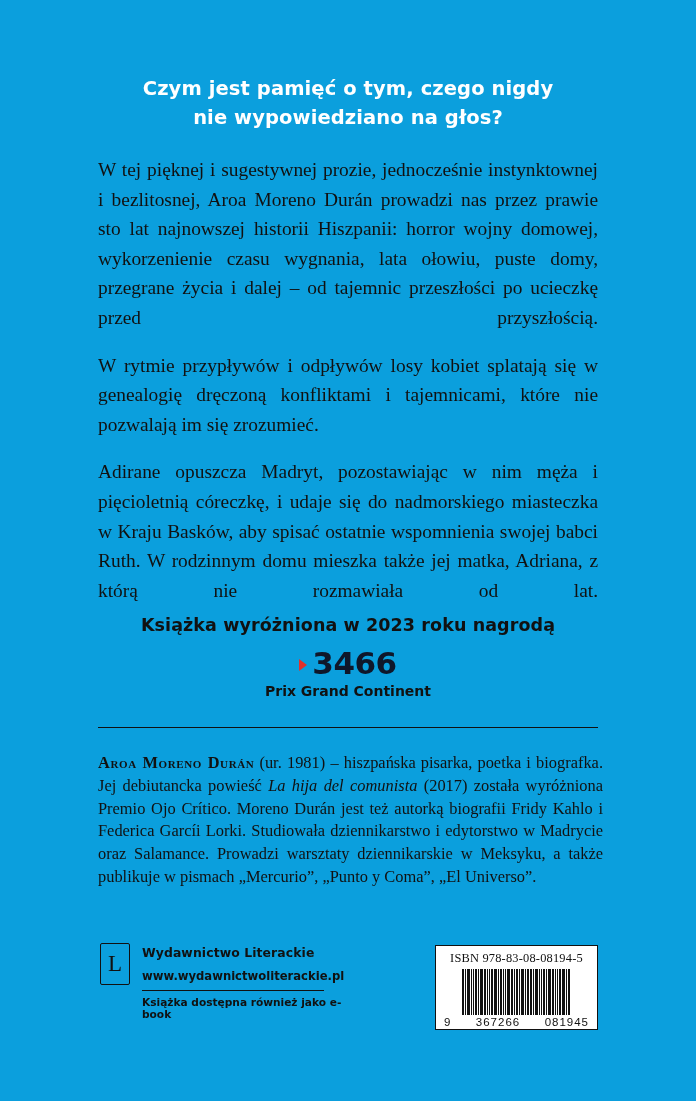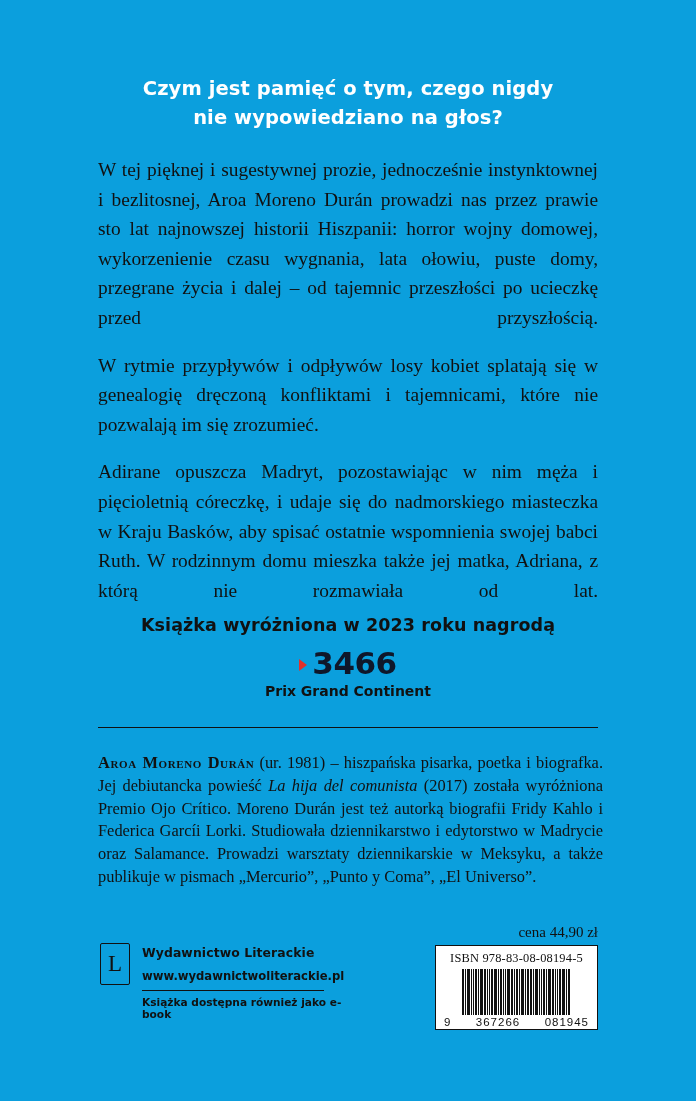--- a/index.html
+++ b/index.html
@@ -278,21 +278,20 @@
     </div>
     <div class="award-sub">Prix Grand Continent</div>
   </div>
 
   <div class="rule"></div>
 
   <div class="bio">
     <span class="smallcaps">Aroa Moreno Durán</span><span> (ur. 1981) – hiszpańska pisarka, poetka i biografka. Jej debiutancka powieść </span><span class="ital">La hija del comunista</span><span> (2017) została wyróżniona Premio Ojo Crítico. Moreno Durán jest też autorką biografii Fridy Kahlo i Federica Garcíi Lorki. Studiowała dziennikarstwo i edytorstwo w Madrycie oraz Salamance. Prowadzi warsztaty dziennikarskie w Meksyku, a także publikuje w pismach „Mercurio”, „Punto y Coma”, „El Universo”.</span>
   </div>
 
-  <div class="price">cena 44,90 zł</div>
 
   <div class="publisher">
     <div class="pub-row">
       <div class="pub-logo">
         <span class="frame"></span>
         <span class="letter">L</span>
       </div>
       <div class="pub-text">
         <div class="pub-name">Wydawnictwo Literackie</div>
         <div class="pub-url">www.wydawnictwoliterackie.pl</div>

